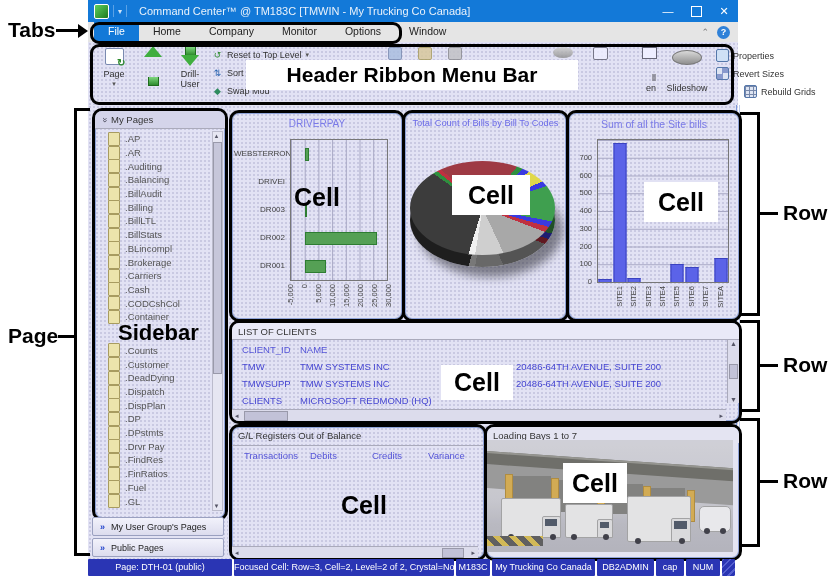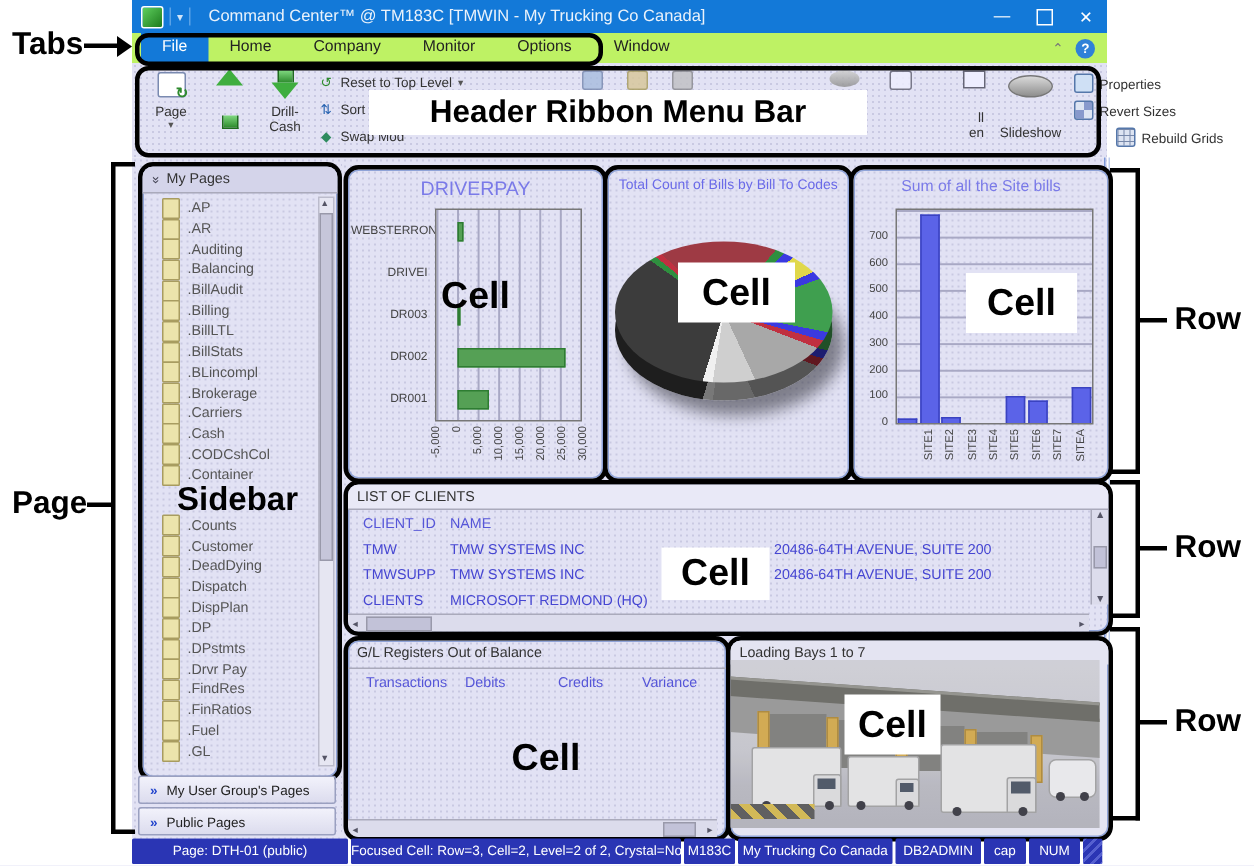--- a/index.html
+++ b/index.html
@@ -12,21 +12,21 @@
   #titlebar{left:88px;top:0;width:650px;height:22px;background:#1379d8;display:flex;align-items:center;color:#eaf2fb;font-size:11px;}
   #app-icon{width:13px;height:13px;margin-left:6px;border-radius:2px;background:linear-gradient(135deg,#5fd05f,#1d7a1d);border:1px solid #fff;}
   .qa-sep{width:1px;height:12px;background:#5aa2e6;margin:0 4px;}
   #qa-caret{font-size:8px;color:#cfe4f8;}
   #win-title{margin-left:8px;white-space:nowrap;}
   .win-btn{width:28px;height:22px;display:flex;align-items:center;justify-content:center;color:#fff;font-size:11px;}
   #max-glyph{width:9px;height:9px;border:1px solid #fff;}
   #win-btns{margin-left:auto;display:flex;}
 
   
-  #tabrow{left:88px;top:22px;width:650px;height:20px;background:#bef264;display:flex;align-items:stretch;}
+  #tabrow{left:88px;top:22px;width:650px;height:20px;background:#e5e5e5;display:flex;align-items:stretch;}
   #tabs{display:flex;margin-left:6px;}
   .tab{padding:3px 14px 0 14px;font-size:10.5px;color:#222;}
   .tab.sel{background:#1379d8;color:#fff;}
   #tab-right{margin-left:auto;display:flex;align-items:center;margin-right:8px;gap:8px;}
   #collapse-chevron{color:#777;font-size:9px;}
   #help-btn{width:13px;height:13px;border-radius:50%;background:#2f81d8;color:#fff;font-size:9px;font-weight:bold;display:flex;align-items:center;justify-content:center;}
 
   
   #ribbon{left:88px;top:42px;width:650px;height:63px;}
   .rb-btn{position:absolute;display:flex;flex-direction:column;align-items:center;font-size:9px;color:#333;line-height:10px;text-align:center;}
@@ -49,21 +49,21 @@
   .outline{position:absolute;border:3px solid #000;border-radius:9px;pointer-events:none;z-index:30;}
   .ann-label{position:absolute;font-weight:bold;font-size:21px;color:#000;z-index:45;font-family:"Liberation Sans",sans-serif;}
   .ann-line{position:absolute;background:#000;z-index:44;}
   #ribbon-callout{left:246px;top:60px;width:332px;height:30px;background:#fff;z-index:40;display:flex;align-items:center;justify-content:center;font-weight:bold;font-size:21px;}
   .cell-overlay{position:absolute;z-index:40;display:flex;align-items:center;justify-content:center;font-weight:bold;font-size:25px;color:#000;}
   .cell-white{background:#fff;}
   #arrow-head{position:absolute;left:78px;top:24px;width:0;height:0;border-top:7px solid transparent;border-bottom:7px solid transparent;border-left:10px solid #000;z-index:45;}
 
   
   .panel{position:absolute;border:3px solid #000;border-radius:10px;box-shadow:inset 0 0 0 1px #8fa3d8;overflow:hidden;z-index:10;}
-  .panel-title-blue{text-align:center;color:#7a7ae8;font-size:13px;padding-top:5px;white-space:nowrap;overflow:hidden;}
+  .panel-title-blue{text-align:center;color:#7a7ae8;font-size:10px;padding-top:5px;white-space:nowrap;overflow:hidden;}
   .panel-hdr{font-size:9.5px;color:#333;padding:3px 0 0 6px;height:13px;}
 
   
   #dp-labels{position:absolute;left:2px;top:26px;width:54px;height:140px;display:flex;flex-direction:column;justify-content:space-around;}
   .dp-lab{font-size:8px;color:#444;text-align:right;padding-right:3px;white-space:nowrap;}
   #dp-plot{position:absolute;left:58px;top:26px;width:96px;height:140px;border:1px solid #777;
            background-image:linear-gradient(to right,#a8a8c4 1px,transparent 1px);background-size:14.2857% 100%;}
   .dp-bar{position:absolute;height:11px;background:#55a055;border:1px solid #2e7d32;}
   #dp-xticks{position:absolute;left:58px;top:170px;width:98px;height:28px;}
   .vtick{position:absolute;top:1px;transform:translateX(-50%) rotate(180deg);writing-mode:vertical-rl;font-size:7.5px;color:#444;white-space:nowrap;}
@@ -187,21 +187,21 @@
   <div class="rb-btn" style="left:48px;top:4px;width:34px;gap:20px;">
     <span class="arr-head-up"></span>
     <span class="arr-stem" style="height:8px;"></span>
     <span style="margin-top:3px;">Drill</span>
     <span>-Up</span>
   </div>
   <div class="rb-btn" style="left:84px;top:4px;width:36px;">
     <span class="arr-stem" style="height:8px;border-top:1px solid #1e6b1e;border-bottom:none;"></span>
     <span class="arr-head-dn"></span>
     <span style="margin-top:3px;">Drill-</span>
-    <span>Cash</span>
+    <span>User</span>
   </div>
   <div class="rb-row" style="left:124px;top:7px;">
     <span class="mini-ico" style="color:#2e8b2e;">↺</span>
     <span>Reset to Top Level</span>
     <span style="font-size:7px;color:#555;">▾</span>
   </div>
   <div class="rb-row" style="left:124px;top:25px;">
     <span class="mini-ico" style="color:#2662b0;">⇅</span>
     <span>Sort Levels</span>
   </div>

